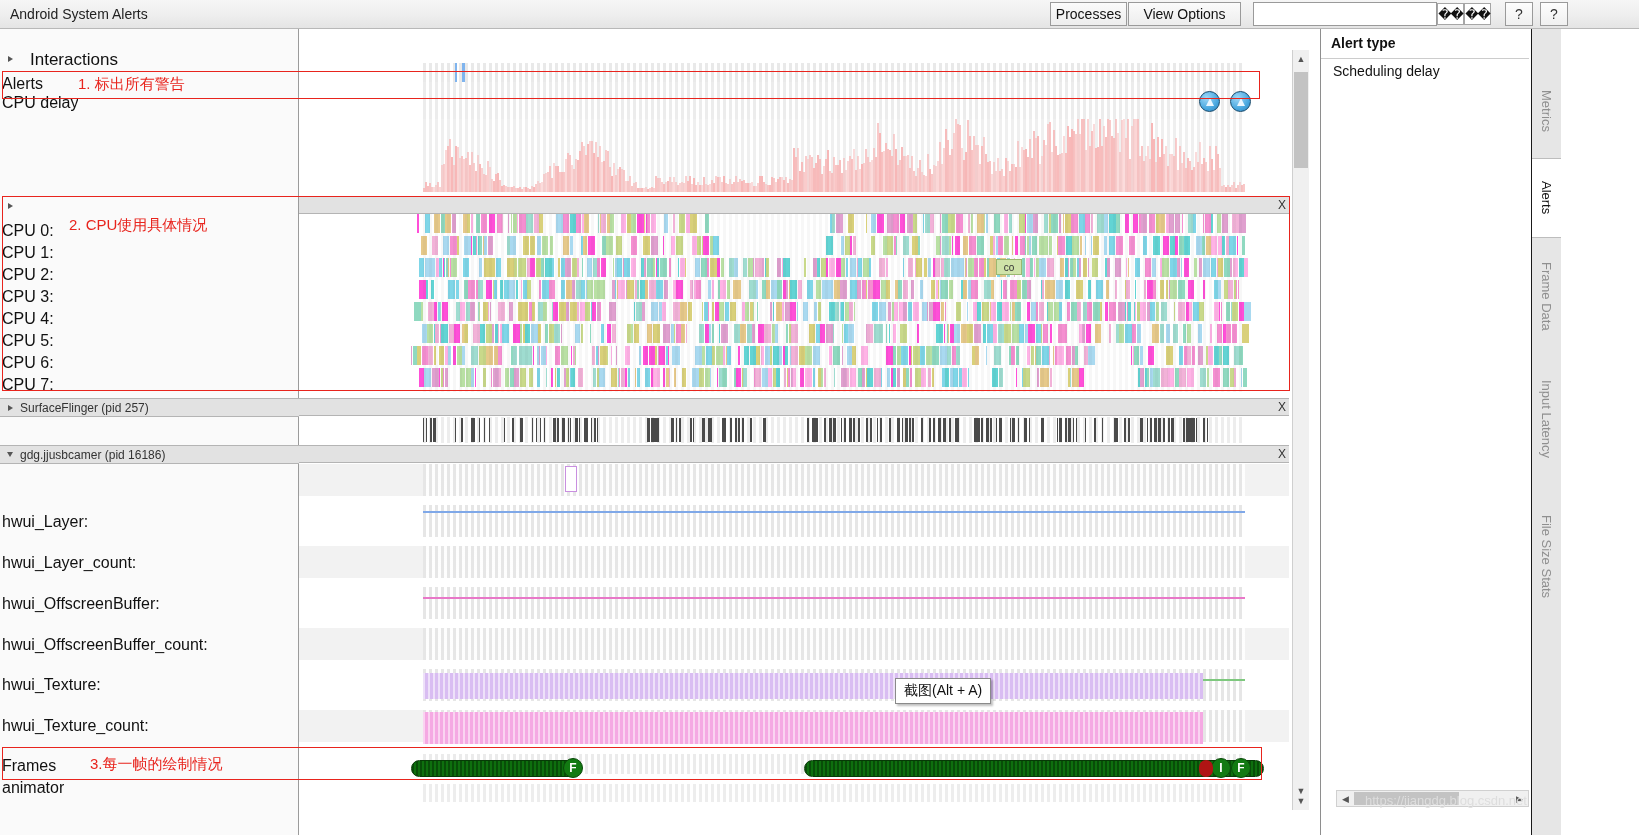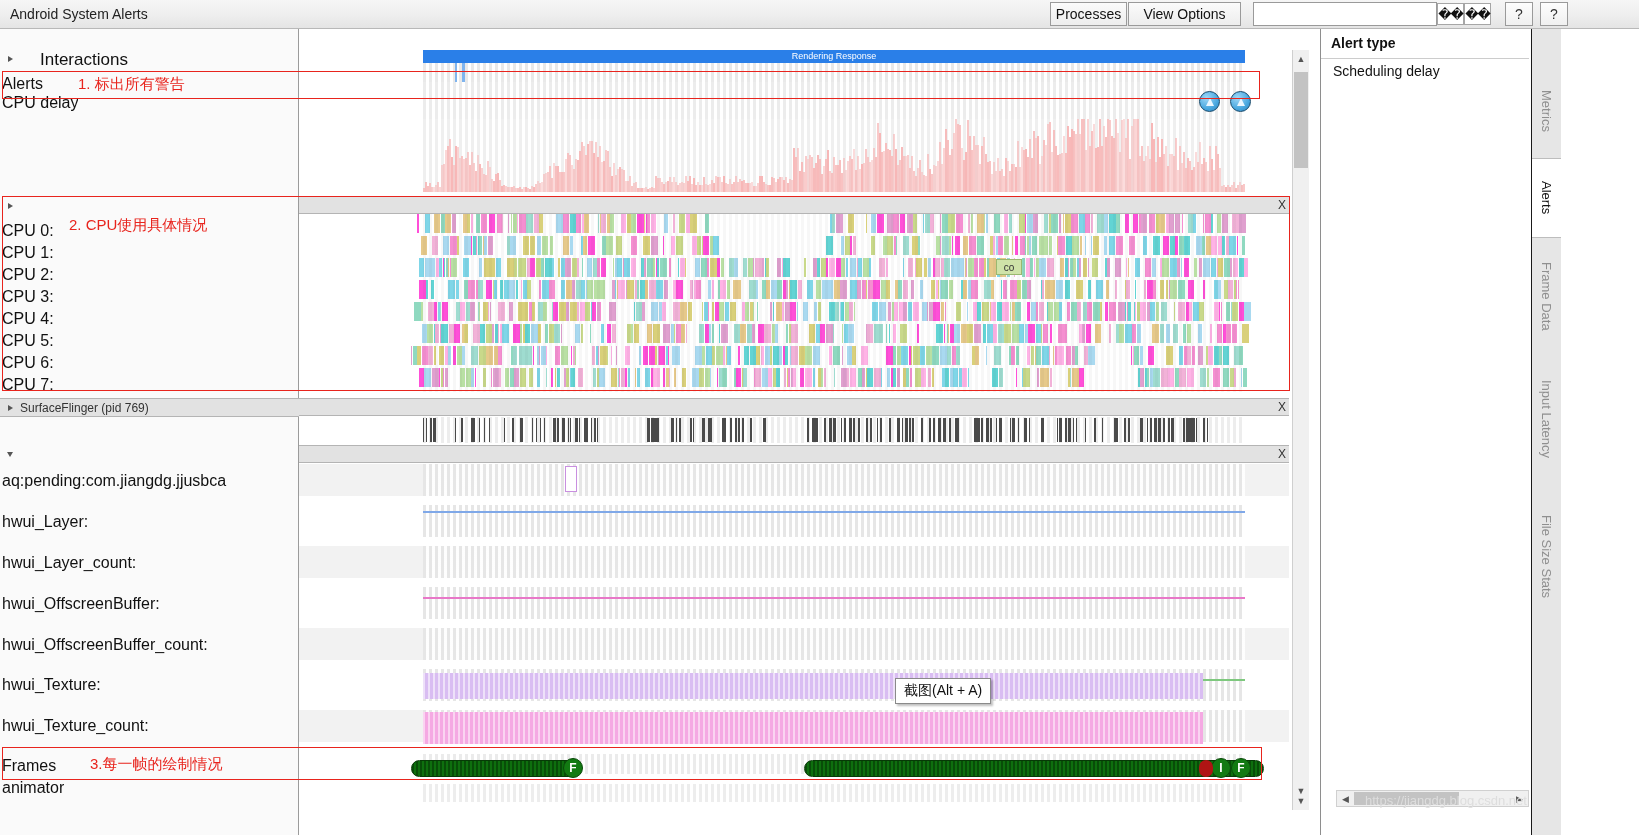--- a/index.html
+++ b/index.html
@@ -145,21 +145,20 @@
     <div class="tb-qbtn" style="left:1540px;">?</div>
   </div>
 
   <div class="left-pane">
 
     <div class="labels-col"></div>
 
     <div class="tracks-col">
 
 
-      <div class="render-bar" style="left:124px;width:822px;">Rendering Response</div>
 
       <div class="stripes" style="left:124px;top:34px;width:822px;height:19px;
            background:repeating-linear-gradient(to right,#e9e9e9 0 3px,#ffffff 3px 6px);"></div>
       <div style="position:absolute;left:156px;top:34px;width:2px;height:19px;background:#7fb4ee;"></div>
       <div style="position:absolute;left:163px;top:34px;width:3px;height:19px;background:#7fb4ee;"></div>
 
       <div class="stripes" style="left:124px;top:53px;width:822px;height:37px;
            background:repeating-linear-gradient(to right,#ececec 0 3px,#ffffff 3px 6px);"></div>
       <div class="alert-badge" style="left:900px;top:62px;">
         <div class="wt"></div>
@@ -1842,46 +1841,46 @@
           <div style="position: absolute; left: 124px; top: 30px; width: 822px; height: 18px; background: repeating-linear-gradient(to right, rgb(237, 237, 237) 0px, rgb(237, 237, 237) 3px, rgb(255, 255, 255) 3px, rgb(255, 255, 255) 6px);"></div>
         </div>
     </div>
 
     <div class="vscroll">
       <div class="arw" style="top:0px;">▲</div>
       <div class="thumb"></div>
       <div class="arw" style="top:742px;">▼</div>
     </div>
 
-    <div class="lbl" style="top:21px;height:20px;line-height:20px;padding-left:40px;font-size:17px;">Interactions</div>
+    <div class="lbl" style="top:21px;height:20px;line-height:20px;padding-left:30px;font-size:17px;">Interactions</div>
     <div class="tri" style="top:27px;"></div>
 
     <div class="lbl" style="top:44px;height:22px;line-height:22px;">Alerts</div>
     <div class="lbl" style="top:63px;height:22px;line-height:22px;">CPU delay</div>
 
     <div class="tri" style="top:174px;"></div>
     <div class="grp-x" style="left:1278px;top:169px;">X</div>
 
     <div class="lbl" style="top:191px;height:22px;line-height:22px;">CPU 0:</div>
     <div class="lbl" style="top:213px;height:22px;line-height:22px;">CPU 1:</div>
     <div class="lbl" style="top:235px;height:22px;line-height:22px;">CPU 2:</div>
     <div class="lbl" style="top:257px;height:22px;line-height:22px;">CPU 3:</div>
     <div class="lbl" style="top:279px;height:22px;line-height:22px;">CPU 4:</div>
     <div class="lbl" style="top:301px;height:22px;line-height:22px;">CPU 5:</div>
     <div class="lbl" style="top:323px;height:22px;line-height:22px;">CPU 6:</div>
     <div class="lbl" style="top:345px;height:22px;line-height:22px;">CPU 7:</div>
 
-    <div class="grp-hdr" style="top:369px;height:19px;">SurfaceFlinger (pid 769)</div>
+    <div class="grp-hdr" style="top:369px;height:19px;">SurfaceFlinger (pid 257)</div>
     <div class="tri" style="top:376px;"></div>
     <div class="grp-x" style="left:1278px;top:371px;">X</div>
 
+    <div class="grp-hdr" style="top:416px;height:19px;">gdg.jjusbcamer (pid 16186)</div>
     <div class="tri-d" style="top:423px;"></div>
     <div class="grp-x" style="left:1278px;top:418px;">X</div>
 
-    <div class="lbl" style="top:441px;height:22px;line-height:22px;width:294px;">aq:pending:com.jiangdg.jjusbca</div>
     <div class="lbl" style="top:482px;height:22px;line-height:22px;">hwui_Layer:</div>
     <div class="lbl" style="top:523px;height:22px;line-height:22px;">hwui_Layer_count:</div>
     <div class="lbl" style="top:564px;height:22px;line-height:22px;">hwui_OffscreenBuffer:</div>
     <div class="lbl" style="top:605px;height:22px;line-height:22px;">hwui_OffscreenBuffer_count:</div>
     <div class="lbl" style="top:645px;height:22px;line-height:22px;">hwui_Texture:</div>
     <div class="lbl" style="top:686px;height:22px;line-height:22px;">hwui_Texture_count:</div>
 
     <div class="lbl" style="top:726px;height:22px;line-height:22px;">Frames</div>
     <div class="lbl" style="top:748px;height:22px;line-height:22px;">animator</div>
   </div>

